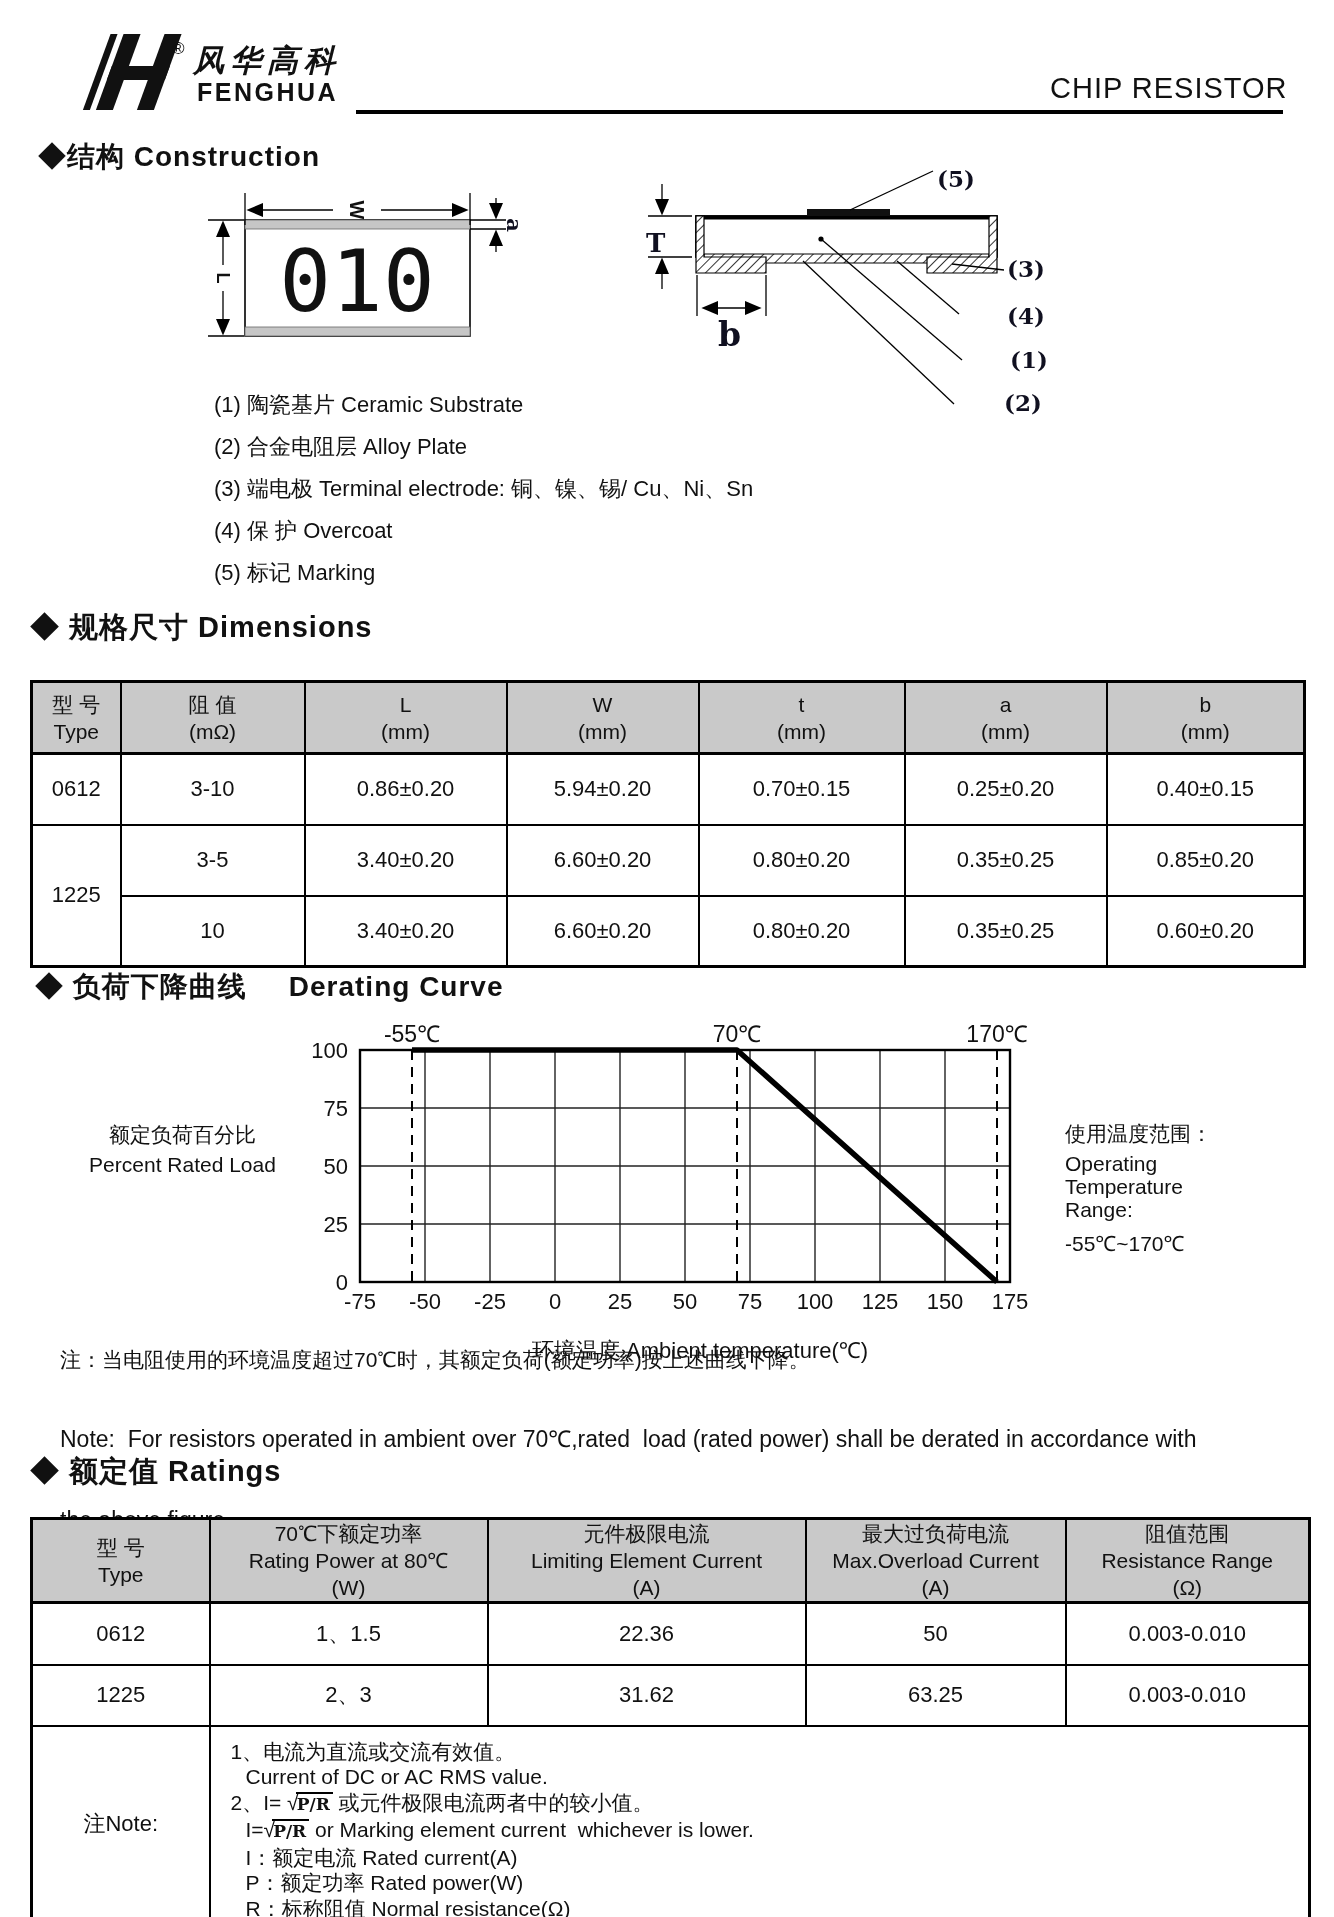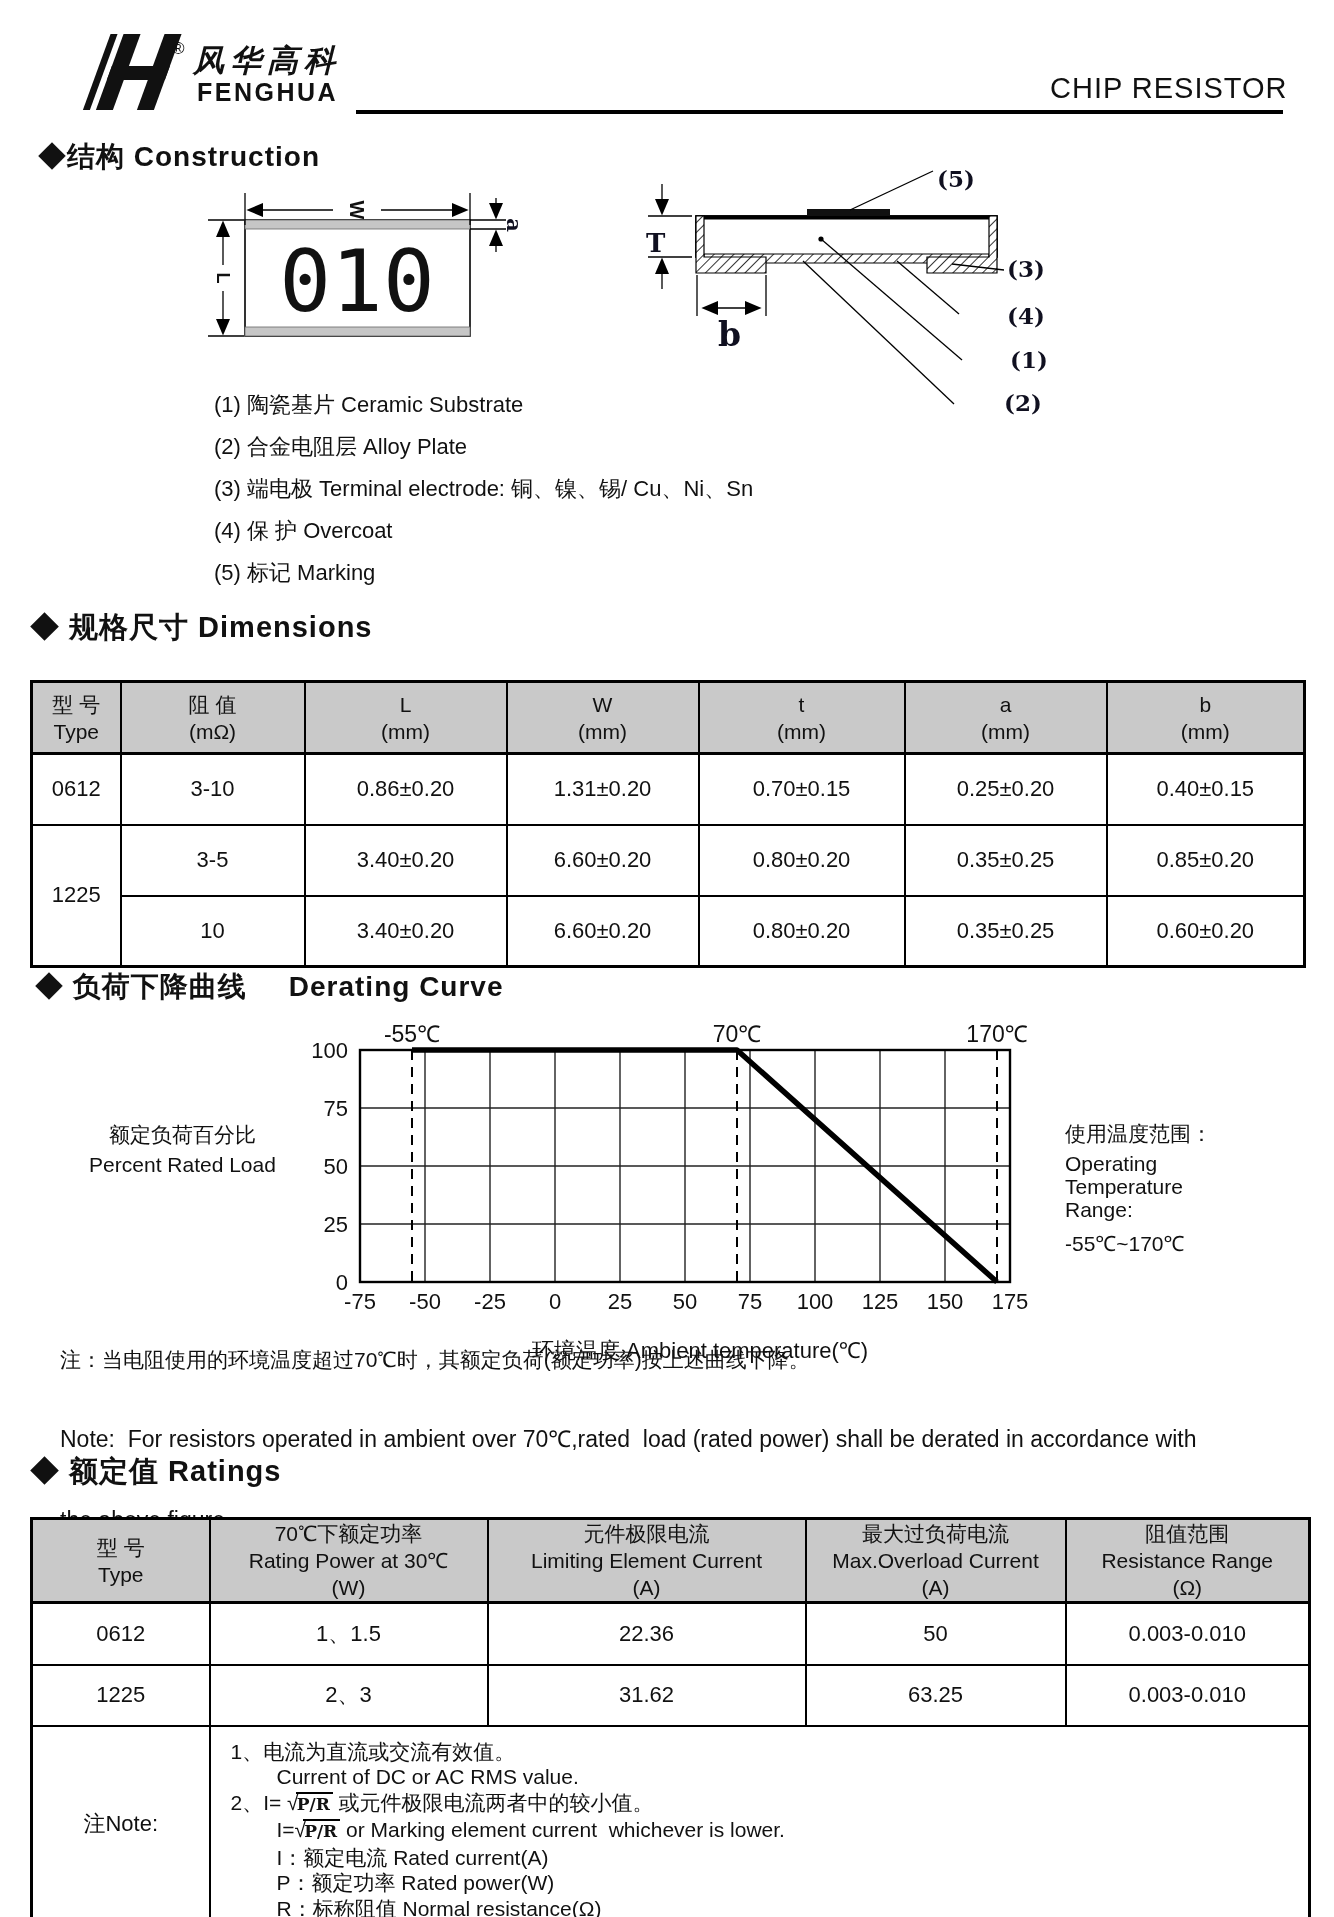--- a/index.html
+++ b/index.html
@@ -18,21 +18,21 @@
   
   table.dtable{border-collapse:collapse;table-layout:fixed;position:absolute;
                border:3px solid #000;padding-left:38px;}
   .dtable th,.dtable td{border:2px solid #000;text-align:center;vertical-align:middle;
                font-size:22px;font-weight:normal;padding:0;}
   .dtable tr.head th{background:#c9c9c9;border-bottom:3px solid #000;}
   .hl{line-height:27px;font-size:21px;}
   
   .notecell{text-align:left !important;vertical-align:top !important;padding:12px 6px 0 20px !important;}
   .nline{font-size:21px;line-height:25.5px;white-space:pre-wrap;}
-  .nline.ind{margin-left:46px;}
+  .nline.ind{margin-left:15px;}
   .rad{border-top:2px solid #000;font-family:"DejaVu Serif",serif;font-weight:bold;
        font-size:17px;padding:0 3px 0 1px;margin-left:-3px;}
   
   .tick{font:22px "Liberation Sans",sans-serif;fill:#111;}
   .tx{text-anchor:middle;}
   .ty{text-anchor:end;}
   .mx{text-anchor:middle;font-size:23px;}
   .grid{stroke:#222;stroke-width:1.4;}
   .frame{fill:none;stroke:#000;stroke-width:2.4;}
   .dashv{stroke:#000;stroke-width:2;stroke-dasharray:10 7;}
@@ -186,21 +186,21 @@
           </th>
       <th>
             <div class="hl">b</div>
             <div class="hl">(mm)</div>
           </th>
     </tr>
     <tr style="height:71px;">
       <td>0612</td>
       <td>3-10</td>
       <td>0.86±0.20</td>
-      <td>1.31±0.20</td>
+      <td>5.94±0.20</td>
       <td>0.70±0.15</td>
       <td>0.25±0.20</td>
       <td>0.40±0.15</td>
     </tr>
     <tr style="height:71px;">
       <td rowspan="2">1225</td>
       <td>3-5</td>
       <td>3.40±0.20</td>
       <td>6.60±0.20</td>
       <td>0.80±0.20</td>
@@ -297,21 +297,21 @@
         <col style="width:244px">
     </colgroup>
     <tbody>
         <tr class="head" style="height:78px;">
       <th>
             <div class="hl">型 号</div>
             <div class="hl">Type</div>
           </th>
       <th>
             <div class="hl">70℃下额定功率</div>
-            <div class="hl">Rating Power at 30℃</div>
+            <div class="hl">Rating Power at 80℃</div>
             <div class="hl">(W)</div>
           </th>
       <th>
             <div class="hl">元件极限电流</div>
             <div class="hl">Limiting Element Current</div>
             <div class="hl">(A)</div>
           </th>
       <th>
             <div class="hl">最大过负荷电流</div>
             <div class="hl">Max.Overload Current</div>

